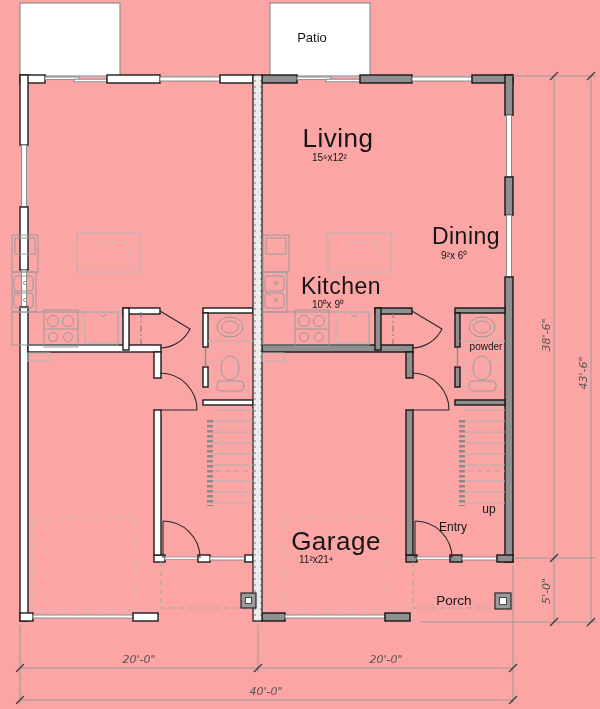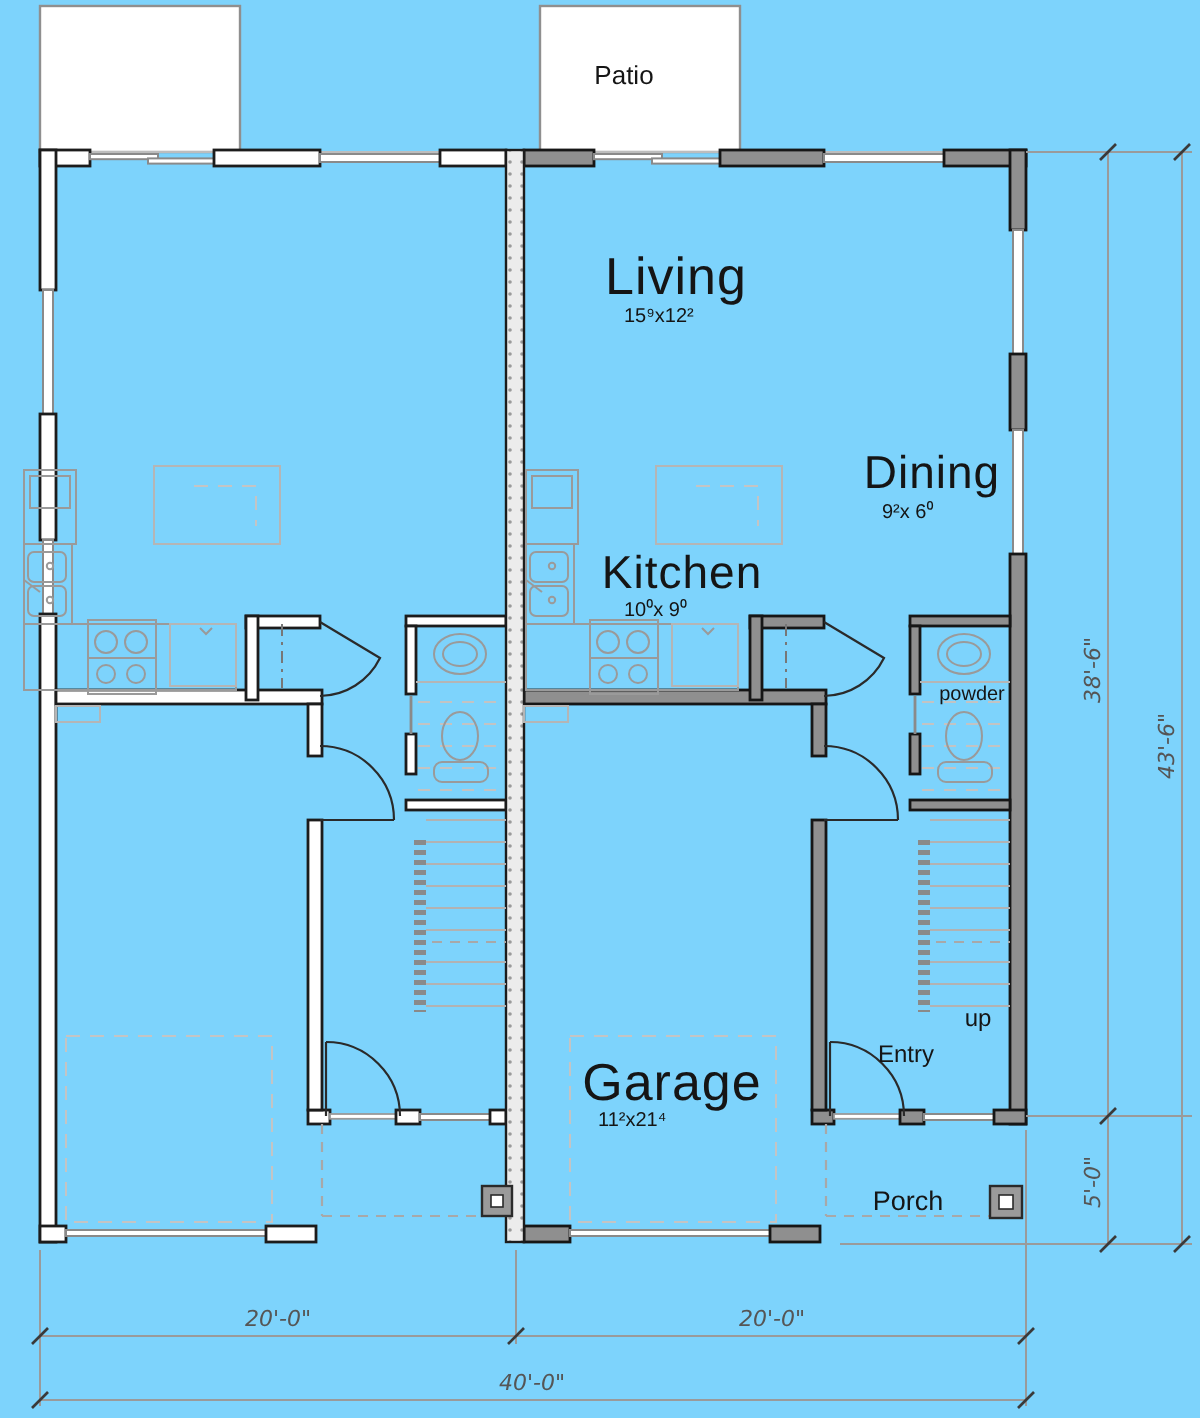--- a/index.html
+++ b/index.html
@@ -1,16 +1,16 @@
 <!DOCTYPE html>
 <html><head>
 <meta charset="utf-8">
 <style>
   html,body{margin:0;padding:0;background:#fff;}
-  #canvas{position:relative;width:600px;height:709px;background:#7dd3fc;overflow:hidden;
+  #canvas{position:relative;width:600px;height:709px;background:#fca5a5;overflow:hidden;
           font-family:"Liberation Sans",sans-serif;}
   svg{display:block;}
   .wl{fill:#ffffff;stroke:#1c1c1c;stroke-width:1.4;}          
   .wr{fill:#8f8f8f;stroke:#161616;stroke-width:1.4;}          
   .win{fill:#ffffff;stroke:#8a8a8a;stroke-width:1;}           
   .sill{fill:#ffffff;stroke:#9a9a9a;stroke-width:0.9;}
   .fx{stroke:#9a9a9a;fill:none;stroke-width:1;}               
   .fxl{stroke:#b5b5b5;fill:none;stroke-width:1;}
   .dash{stroke:#c3c3c3;fill:none;stroke-width:1;stroke-dasharray:6 5;}
   .pdash{stroke:#a8a8a8;fill:none;stroke-width:1.1;stroke-dasharray:5 4;}

